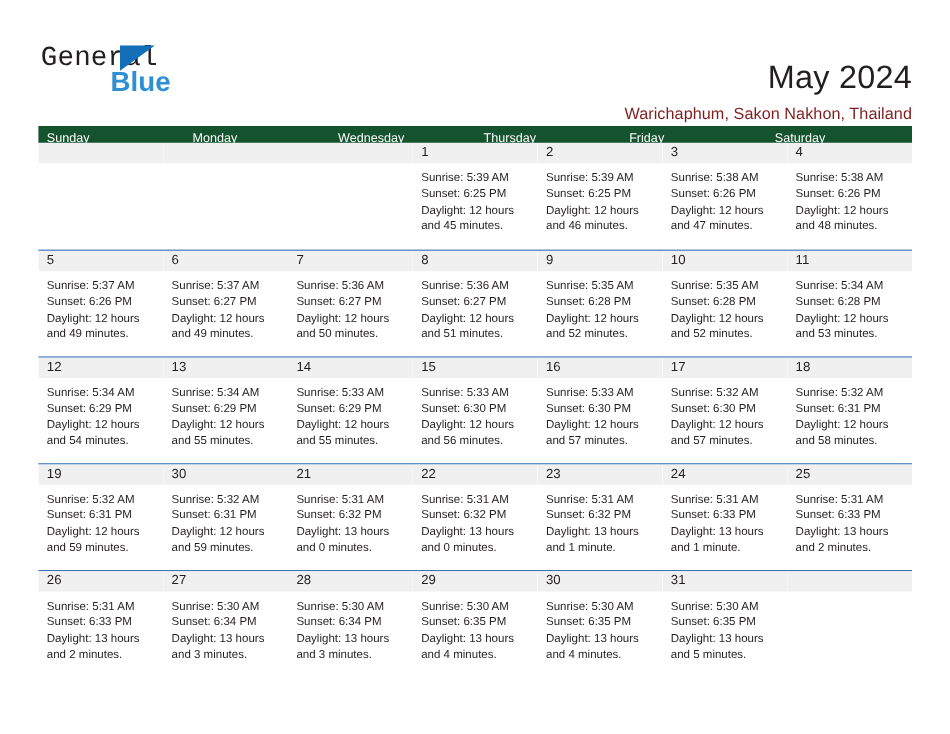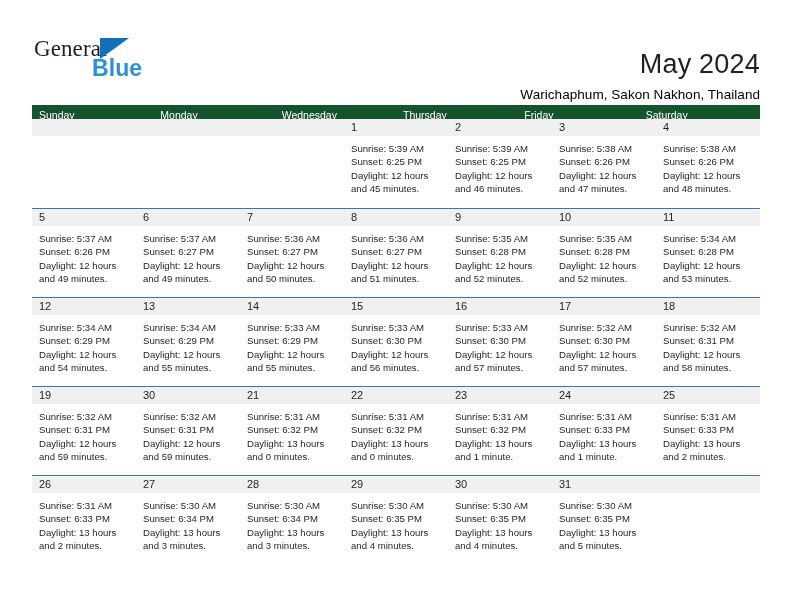--- a/index.html
+++ b/index.html
@@ -37,21 +37,21 @@
     height: 54px;
   }
   .brand-general {
     position: absolute;
     left: 2px;
     top: 0px;
     font-size: 23px;
     line-height: 25px;
     letter-spacing: 0.1px;
     color: #231f20;
-    font-family: Liberation Serif, serif;
+    font-family: Liberation Mono, monospace;
   }
   .brand-triangle {
     position: absolute;
     left: 68px;
     top: 2px;
     width: 0;
     height: 0;
     border-left: 29px solid #136fb7;
     border-bottom: 21px solid transparent;
   }
@@ -77,21 +77,21 @@
     font-size: 27px;
     line-height: 32px;
     color: #231f20;
     font-weight: normal;
     letter-spacing: 0.2px;
   }
   .cal-subtitle {
     margin-top: 6px;
     font-size: 13.5px;
     line-height: 17px;
-    color: #000000;
+    color: #7f1d1d;
     letter-spacing: 0.05px;
   }
 
   
   .calendar {
     position: absolute;
     left: 32px;
     top: 105px;
     width: 728px;
   }

